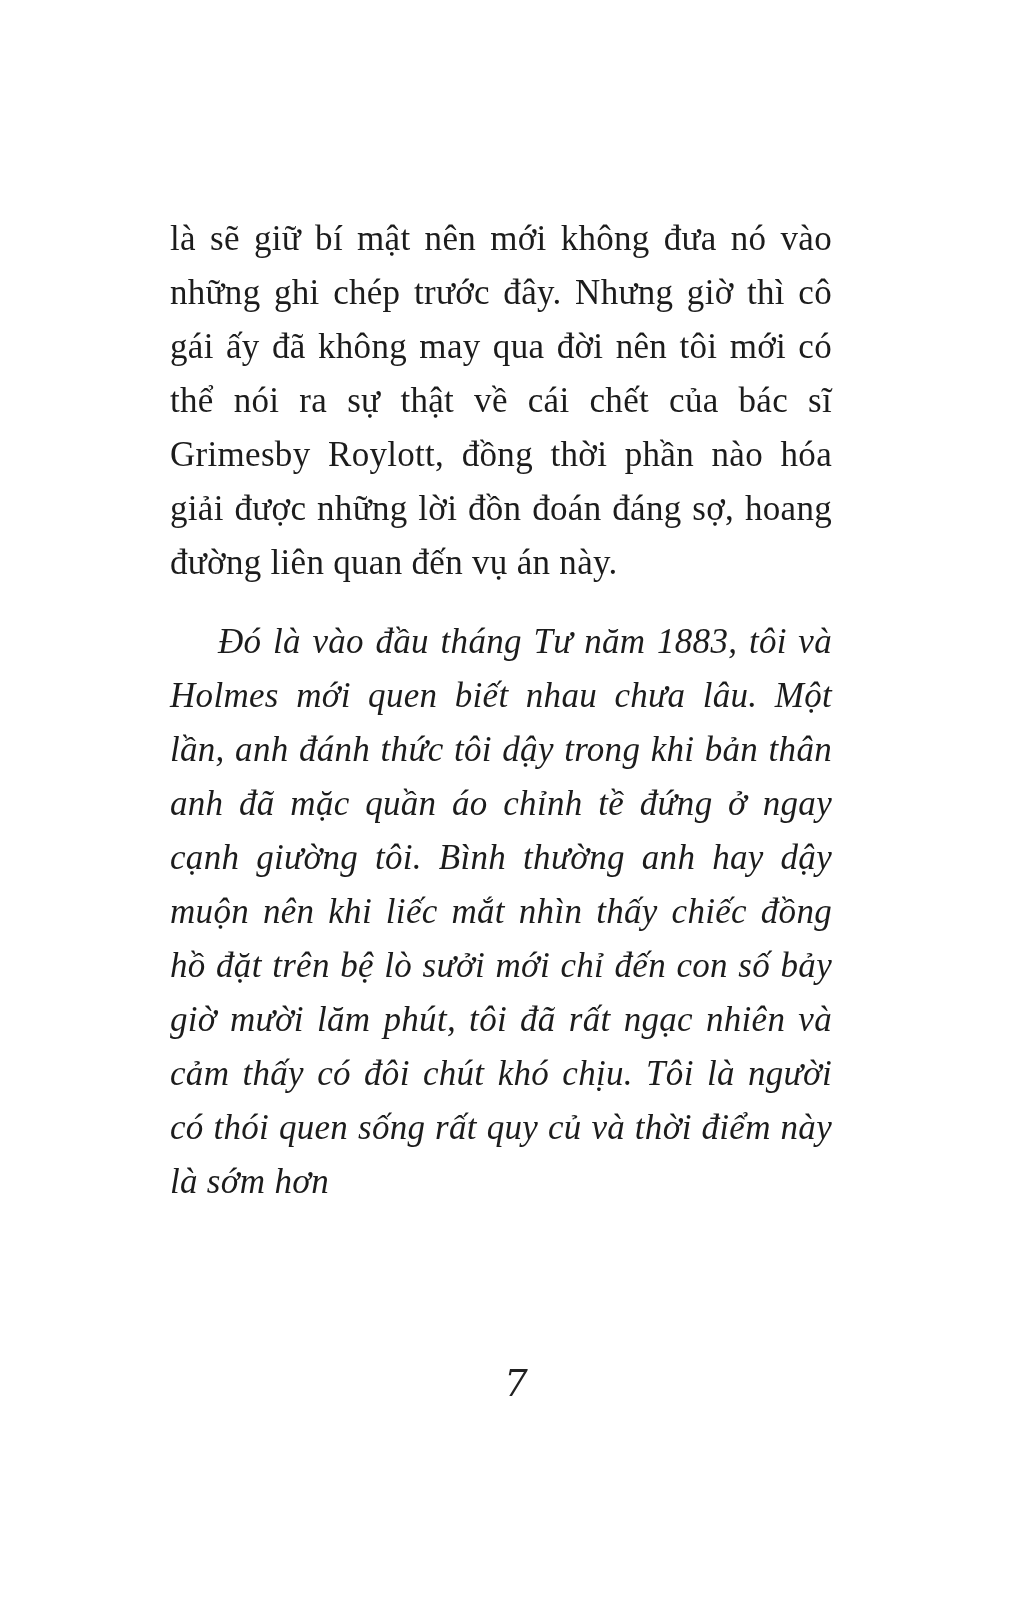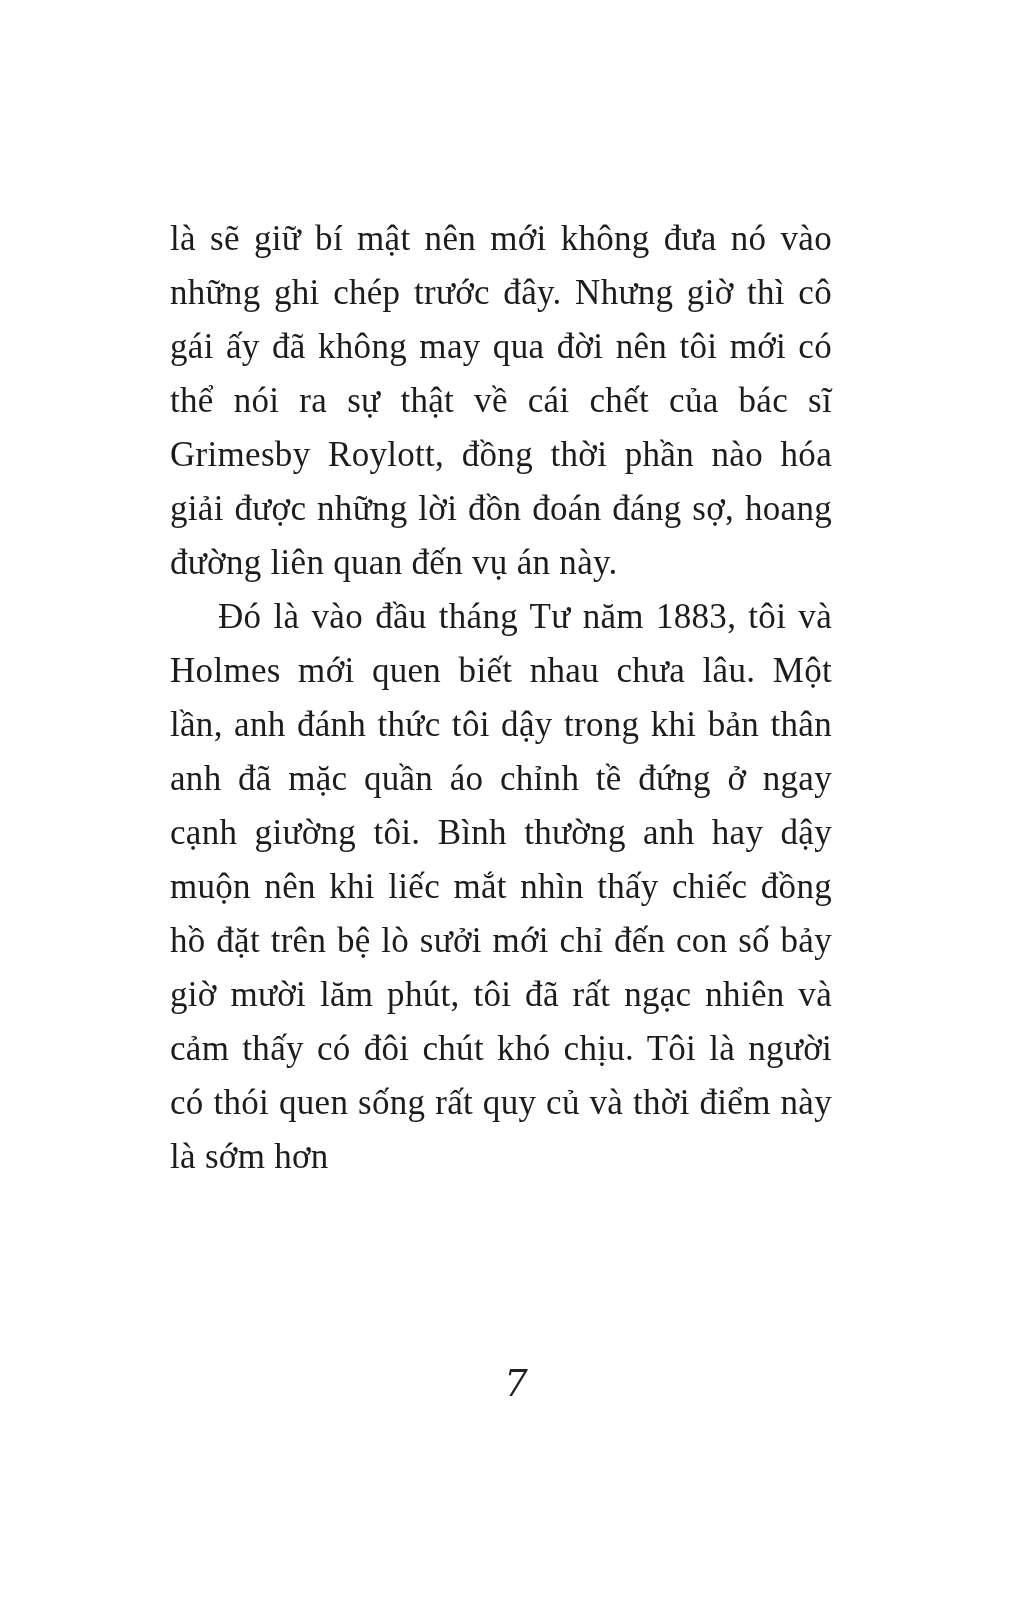--- a/index.html
+++ b/index.html
@@ -23,21 +23,22 @@
     width: 662px;
   }
   .text-block p {
     margin: 0;
     font-size: 35px;
     line-height: 54px;
     text-align: justify;
     letter-spacing: 0.3px;
   }
   .text-block p + p {
-    margin-top: 0;
+    margin-top: 25px;
+    font-style: italic;
   }
   .text-block p.indent {
     text-indent: 48px;
   }
   .page-number {
     position: absolute;
     left: 0;
     top: 1362px;
     width: 100%;
     text-align: center;

